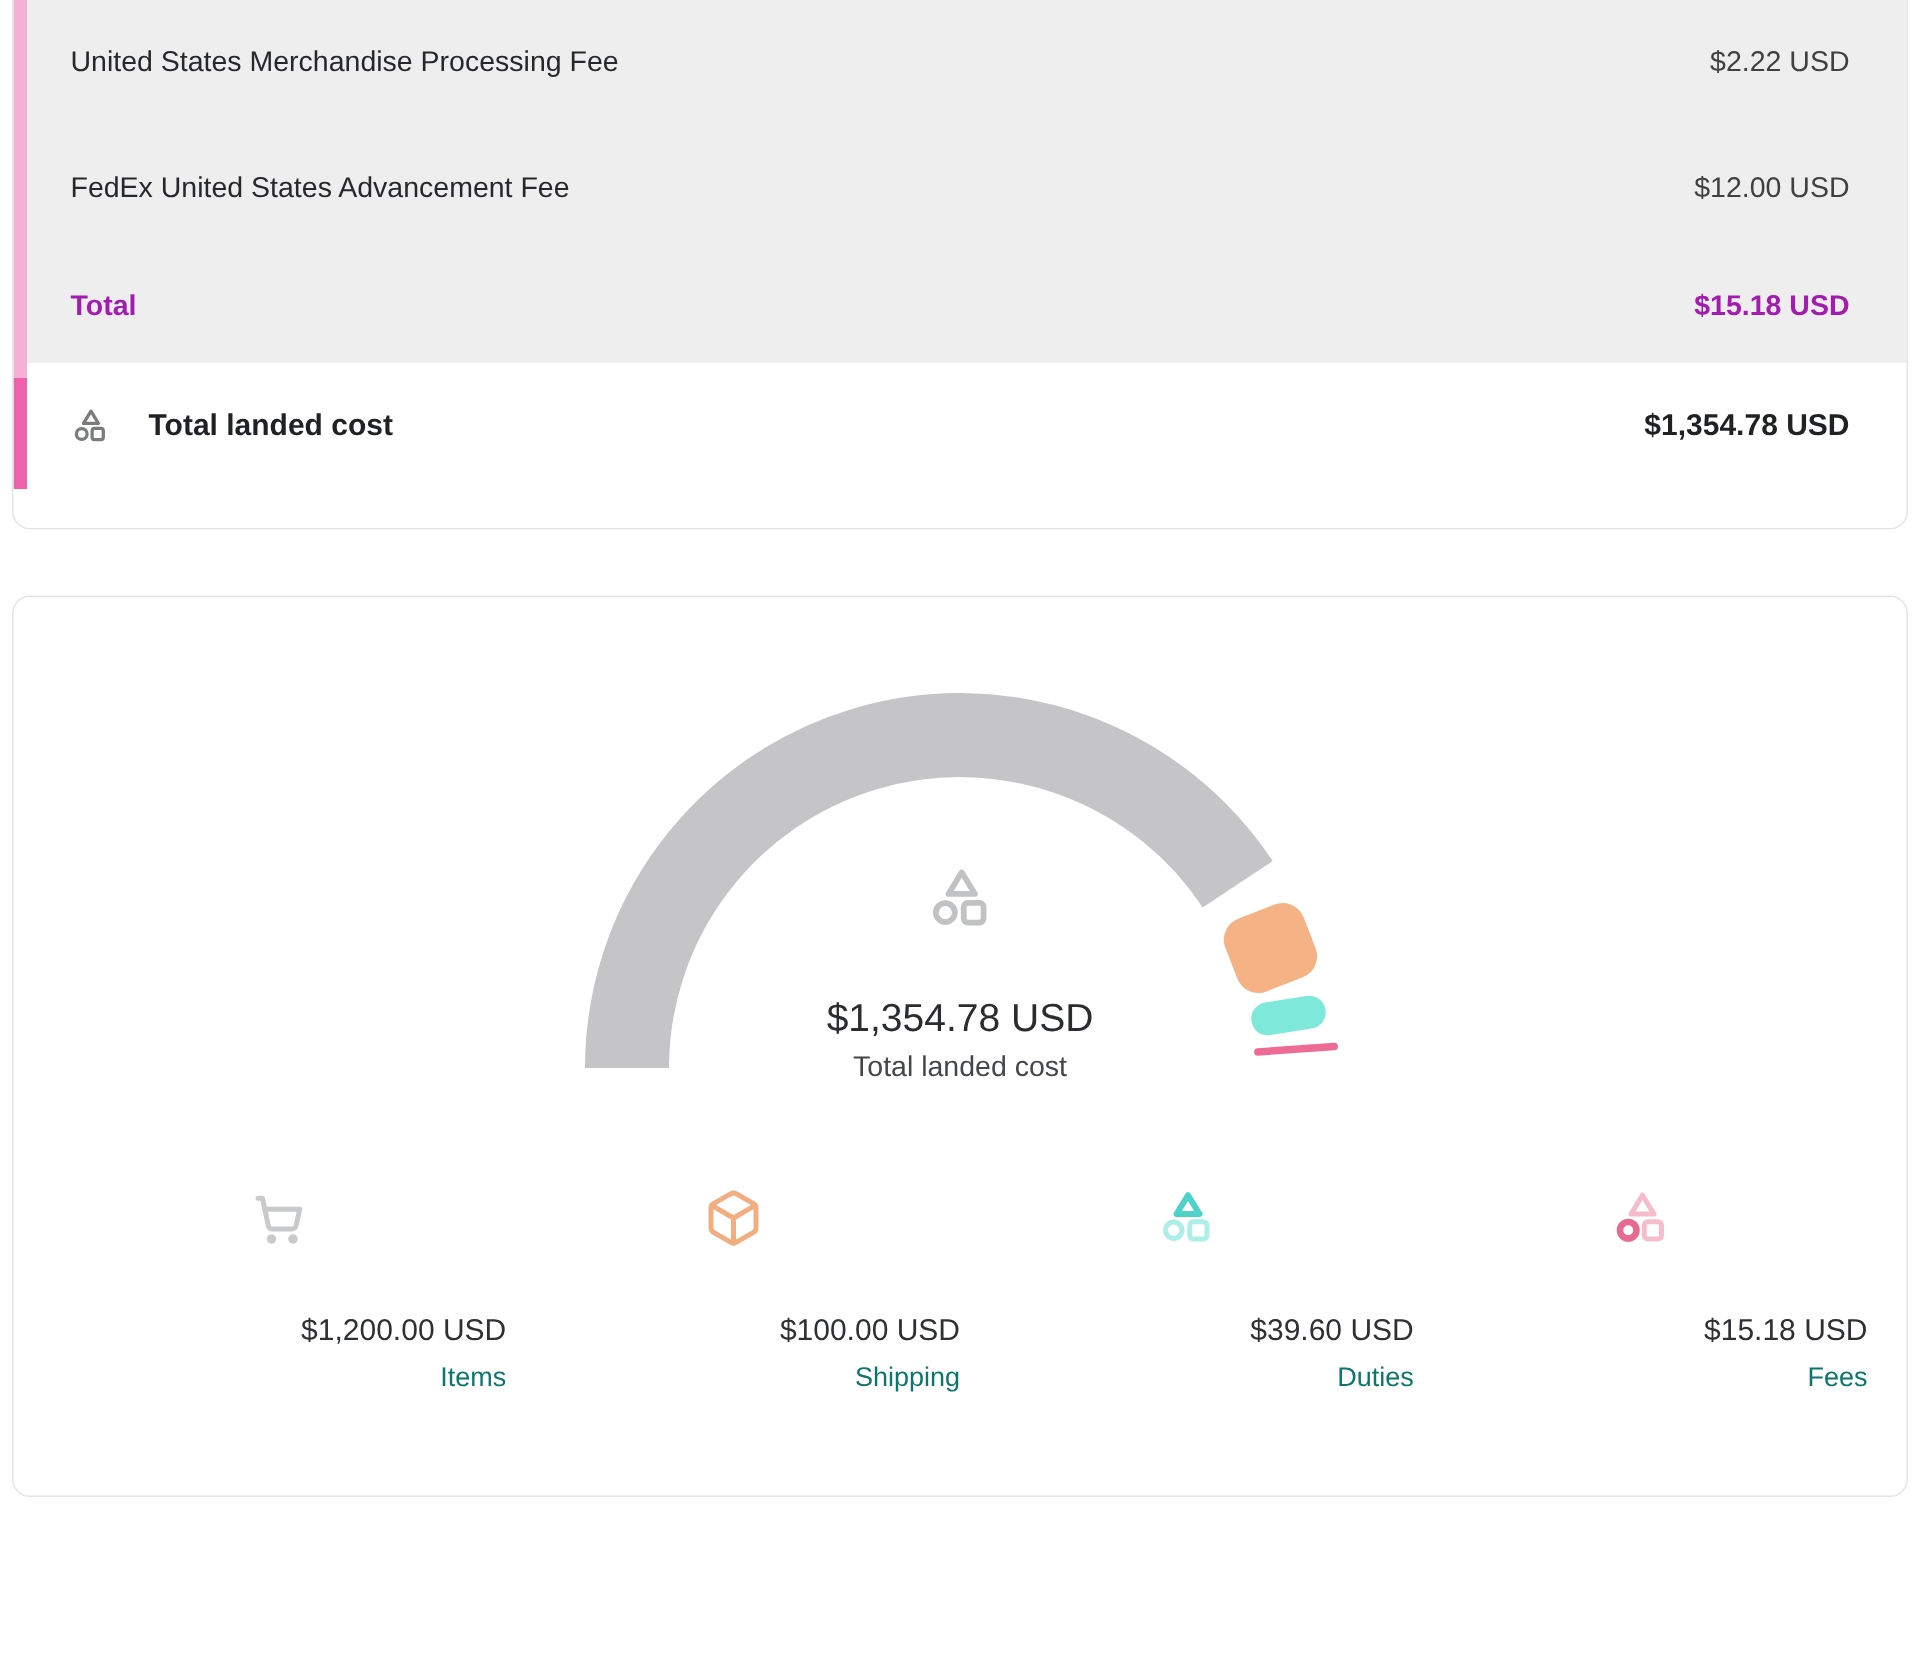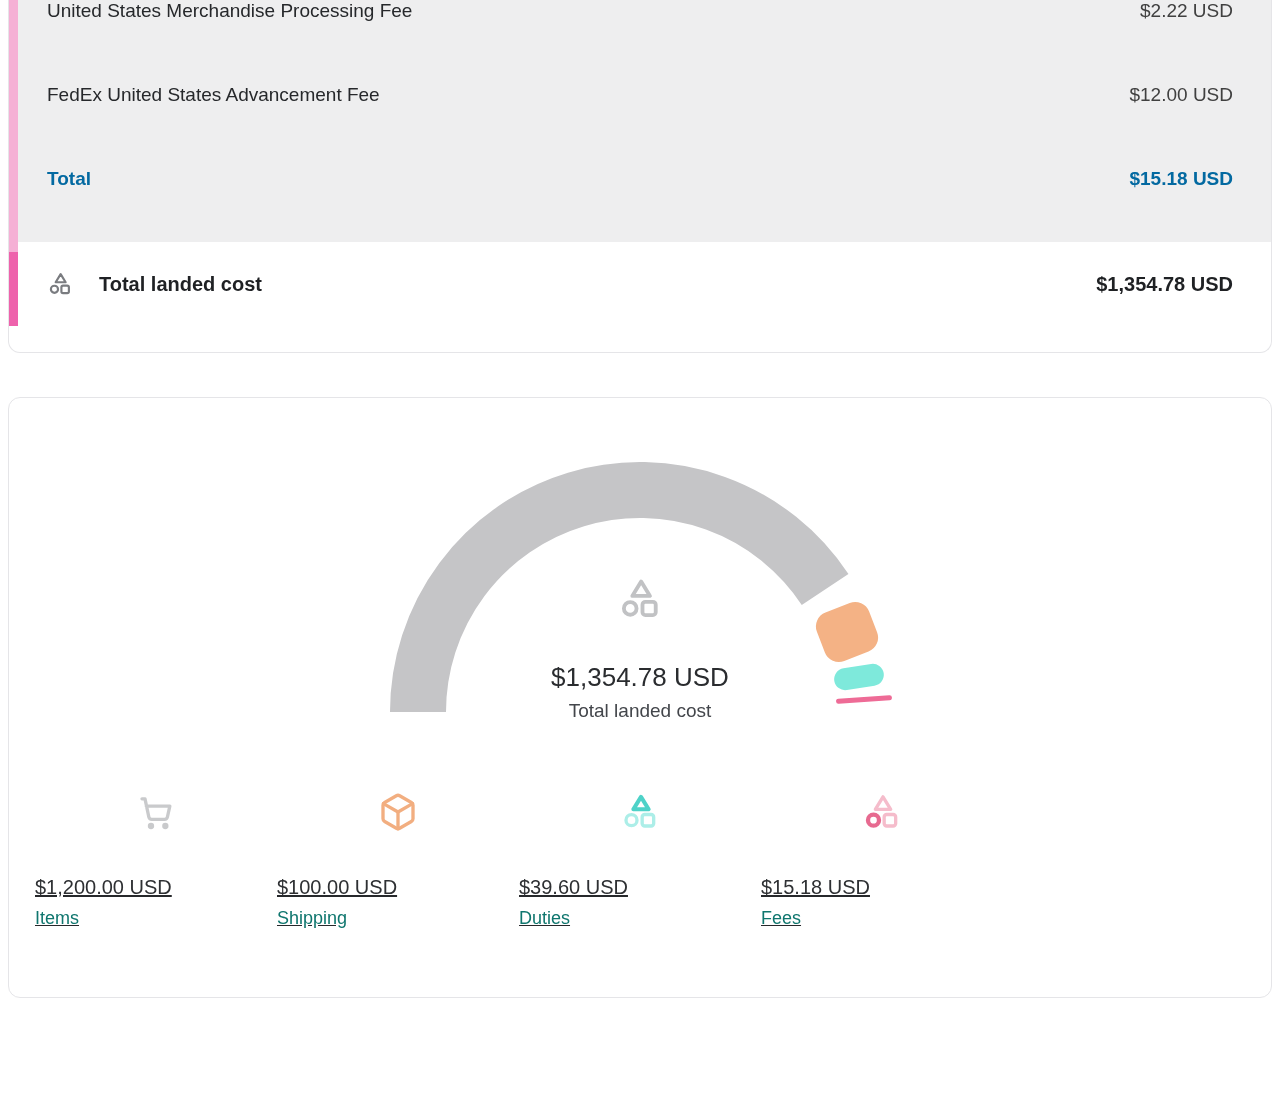--- a/index.html
+++ b/index.html
@@ -15,48 +15,48 @@
   }
   .card-quote { border-top:none; border-radius:0 0 12px 12px; overflow:hidden; }
   .card-gauge { margin-top:44px; border-radius:12px; }
 
   
   .fee-table { position:relative; background:#eeeeef; }
   .stripe { position:absolute; left:0; width:9px; }
   .stripe-light { top:0; height:252px; background:#f5b0d5; }
   .stripe-dark  { top:252px; height:74px; background:#ee62ac; }
   .fee-row {
-    height:84px; display:flex; align-items:flex-start; justify-content:space-between;
+    height:84px; display:flex; align-items:center; justify-content:space-between;
     padding:0 38px; font-size:19px;
   }
   .fee-row .row-label { color:#26282b; }
   .fee-row .row-amount { color:#404040; }
   .total-row { height:74px; }
-  .total-row .row-label, .total-row .row-amount { font-weight:700; color:#0369a1; }
+  .total-row .row-label, .total-row .row-amount { font-weight:700; color:#a21caf; }
 
   
   .summary-row {
     display:flex; align-items:center; height:60px;
     margin:12px 0 38px; padding:0 38px;
   }
   .summary-row .sum-icon { display:flex; align-items:center; margin-right:26px; }
   .summary-row .sum-label { font-size:20px; font-weight:700; color:#1f2124; }
   .summary-row .sum-amount { margin-left:auto; font-size:20px; font-weight:700; color:#1f2124; }
 
   
   .gauge-wrap { position:relative; height:332px; }
   .gauge-svg { display:block; margin:0 auto; }
   .gauge-center { position:absolute; top:178px; left:0; right:0; text-align:center; }
   .gauge-amount { margin-top:36px; font-size:26px; font-weight:500; color:#2a2c2f; }
   .gauge-label  { margin-top:7px; font-size:19px; color:#43464b; }
 
   
   .breakdown {
-    display:grid; grid-template-columns:repeat(5,1fr);
-    margin-top:62px; padding:0 26px 68px; text-align:left;text-decoration:underline;
+    display:grid; grid-template-columns:repeat(4,1fr);
+    margin-top:62px; padding:0 26px 68px; text-align:right;
   }
   .bd-icon { height:40px; display:flex; align-items:center; justify-content:center; }
   .bd-amount { margin-top:44px; font-size:20px; color:#2e3033; }
   .bd-label  { margin-top:9px;  font-size:18px; color:#0f766e; }
 </style>
 </head>
 <body>
 
 <div class="card card-quote">
   <div class="fee-table">

